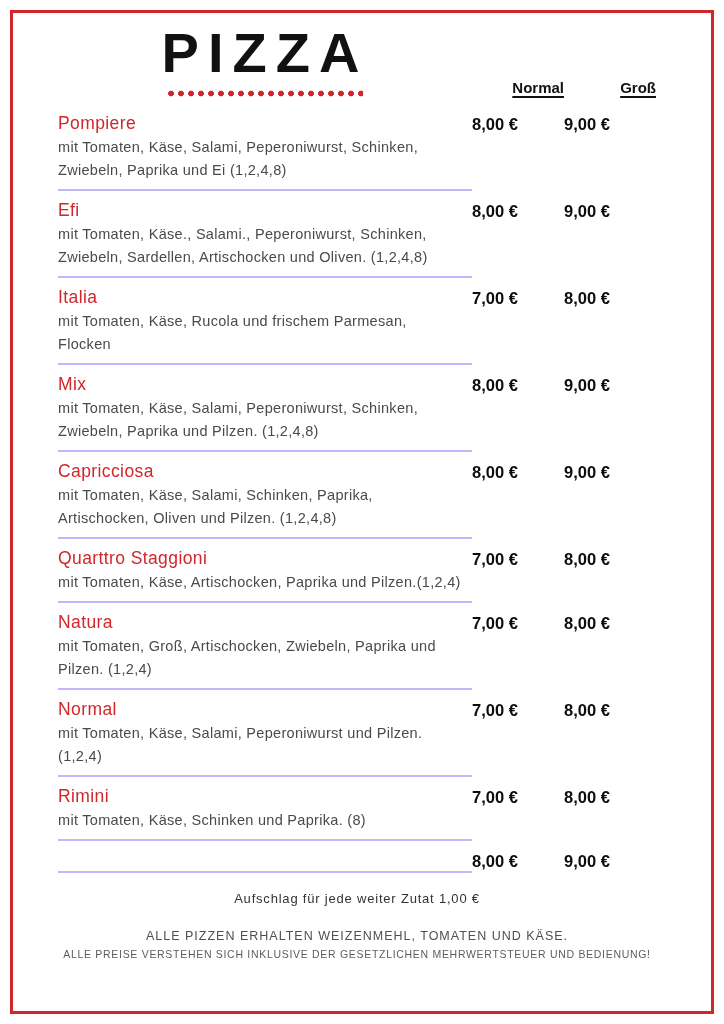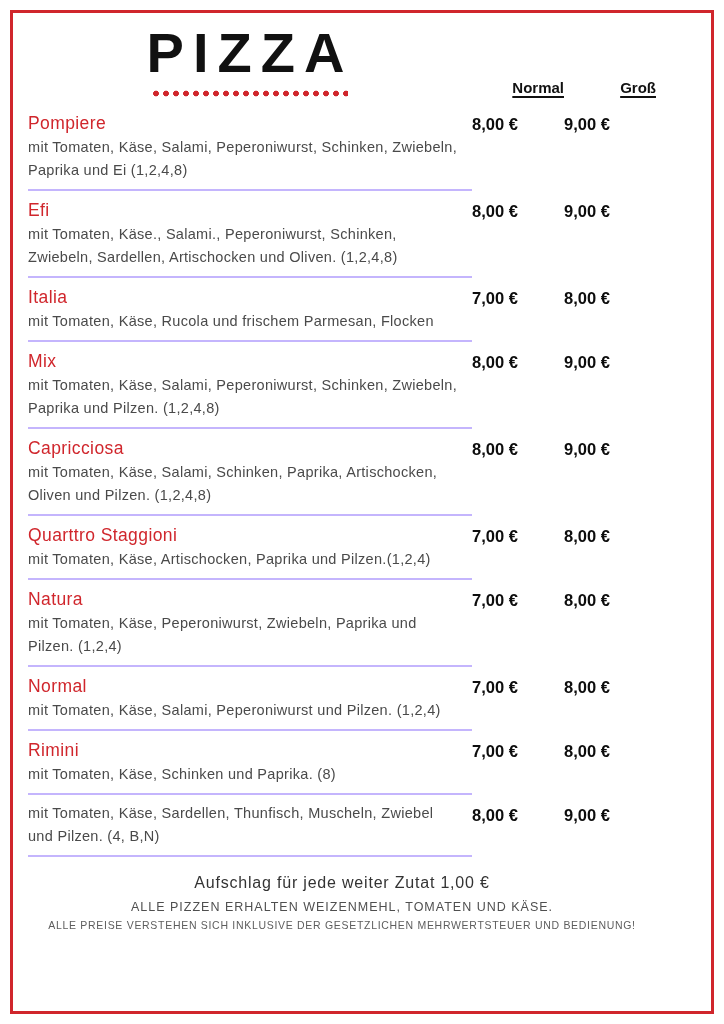--- a/index.html
+++ b/index.html
@@ -17,21 +17,21 @@
     overflow:hidden;
   }
   .frame{
     position:absolute;
     inset:10px;
     border:3px solid var(--accent);
     pointer-events:none;
   }
   .content{
     position:relative;
-    padding:24px 68px 0 28px;
+    padding:24px 68px 0 58px;
     height:100%;
   }
   .grid{
     display:grid;
     grid-template-columns:1fr 92px 92px;
     column-gap:0;
   }
   
   .head-row{align-items:end;margin-bottom:6px;}
   .title-cell{display:flex;flex-direction:column;align-items:center;}
@@ -86,27 +86,27 @@
     text-align:left;
     padding-top:8px;
     line-height:24px;
   }
   
   .footer{
     margin-top:14px;
     text-align:center;
   }
   .surcharge{
-    font-size:16px;
+    font-size:13px;
     color:#333;
     letter-spacing:0.8px;
     line-height:24px;
   }
   .note1{
-    margin-top:3px;
+    margin-top:16px;
     font-size:12.5px;
     color:#4f4f4f;
     letter-spacing:1px;
     line-height:18px;
   }
   .note2{
     margin-top:2px;
     font-size:10.5px;
     color:#5d5d5d;
     letter-spacing:0.7px;
@@ -181,21 +181,21 @@
           <div class="pizza-name">Quarttro Staggioni</div>
           <div class="pizza-desc">mit Tomaten, Käse, Artischocken, Paprika und Pilzen.(1,2,4)</div>
         </div>
         <div class="price">7,00 €</div>
         <div class="price">8,00 €</div>
       </div>
 
       <div class="grid row">
         <div class="text-cell">
           <div class="pizza-name">Natura</div>
-          <div class="pizza-desc">mit Tomaten, Käse, Peperoniwurst, Zwiebeln, Paprika und Pilzen. (1,2,4)</div>
+          <div class="pizza-desc">mit Tomaten, Groß, Artischocken, Zwiebeln, Paprika und Pilzen. (1,2,4)</div>
         </div>
         <div class="price">7,00 €</div>
         <div class="price">8,00 €</div>
       </div>
 
       <div class="grid row">
         <div class="text-cell">
           <div class="pizza-name">Normal</div>
           <div class="pizza-desc">mit Tomaten, Käse, Salami, Peperoniwurst und Pilzen. (1,2,4)</div>
         </div>
@@ -207,21 +207,20 @@
         <div class="text-cell">
           <div class="pizza-name">Rimini</div>
           <div class="pizza-desc">mit Tomaten, Käse, Schinken und Paprika. (8)</div>
         </div>
         <div class="price">7,00 €</div>
         <div class="price">8,00 €</div>
       </div>
 
       <div class="grid row">
         <div class="text-cell">
-          <div class="pizza-desc">mit Tomaten, Käse, Sardellen, Thunfisch, Muscheln, Zwiebel und Pilzen. (4, B,N)</div>
         </div>
         <div class="price">8,00 €</div>
         <div class="price">9,00 €</div>
       </div>
     </div>
 
     <div class="footer">
       <div class="surcharge">Aufschlag für jede weiter Zutat   1,00 €</div>
       <div class="note1">ALLE PIZZEN ERHALTEN WEIZENMEHL, TOMATEN UND KÄSE.</div>
       <div class="note2">ALLE PREISE VERSTEHEN SICH INKLUSIVE DER GESETZLICHEN MEHRWERTSTEUER UND BEDIENUNG!</div>

